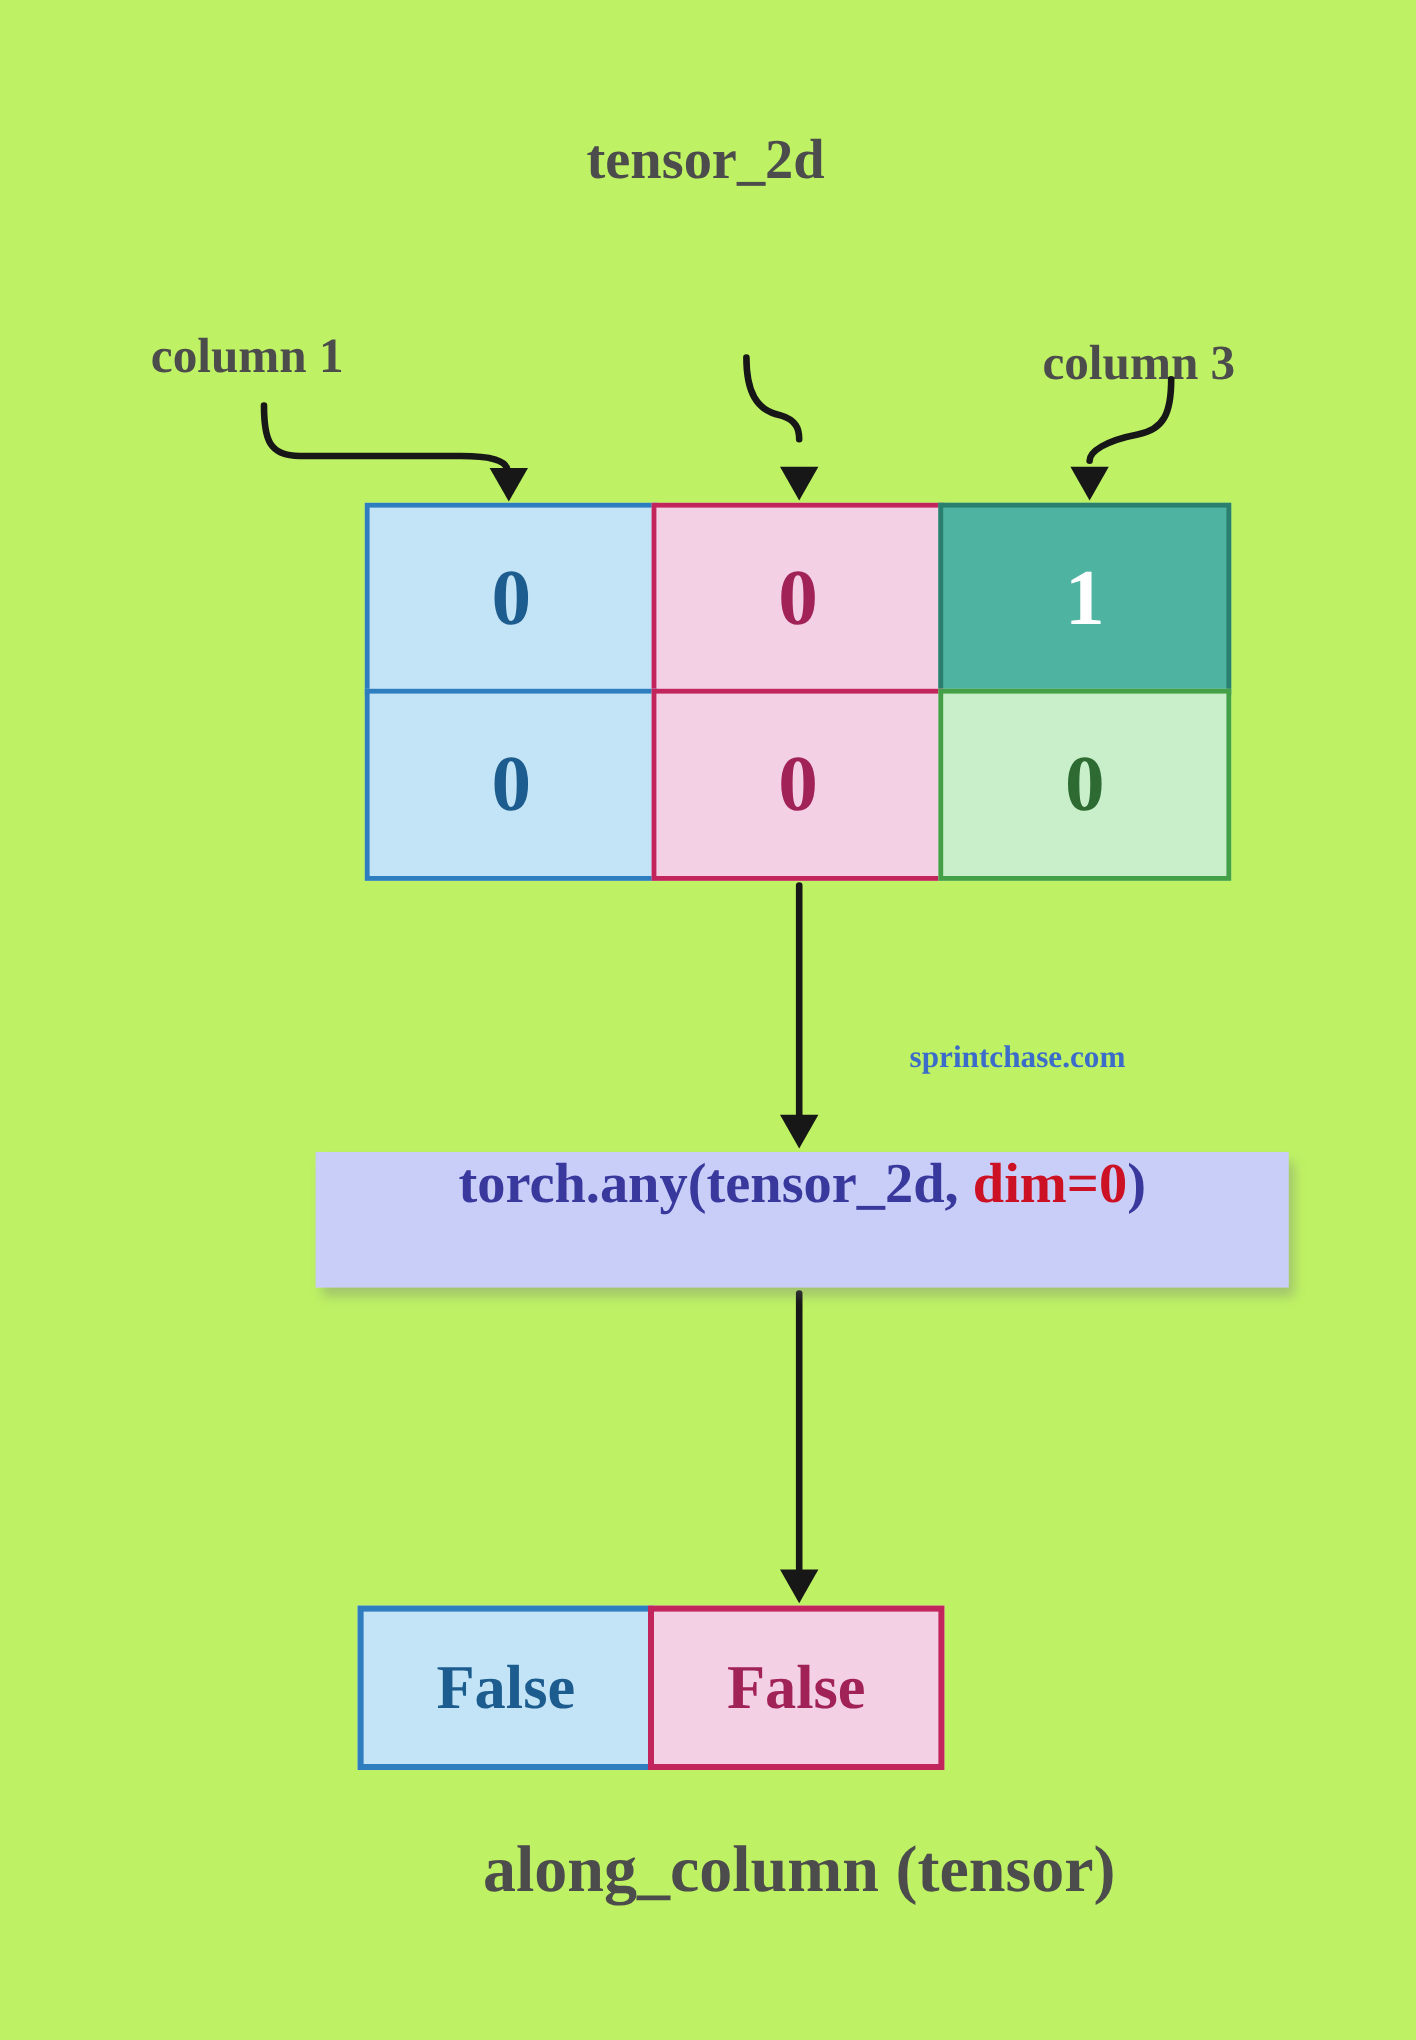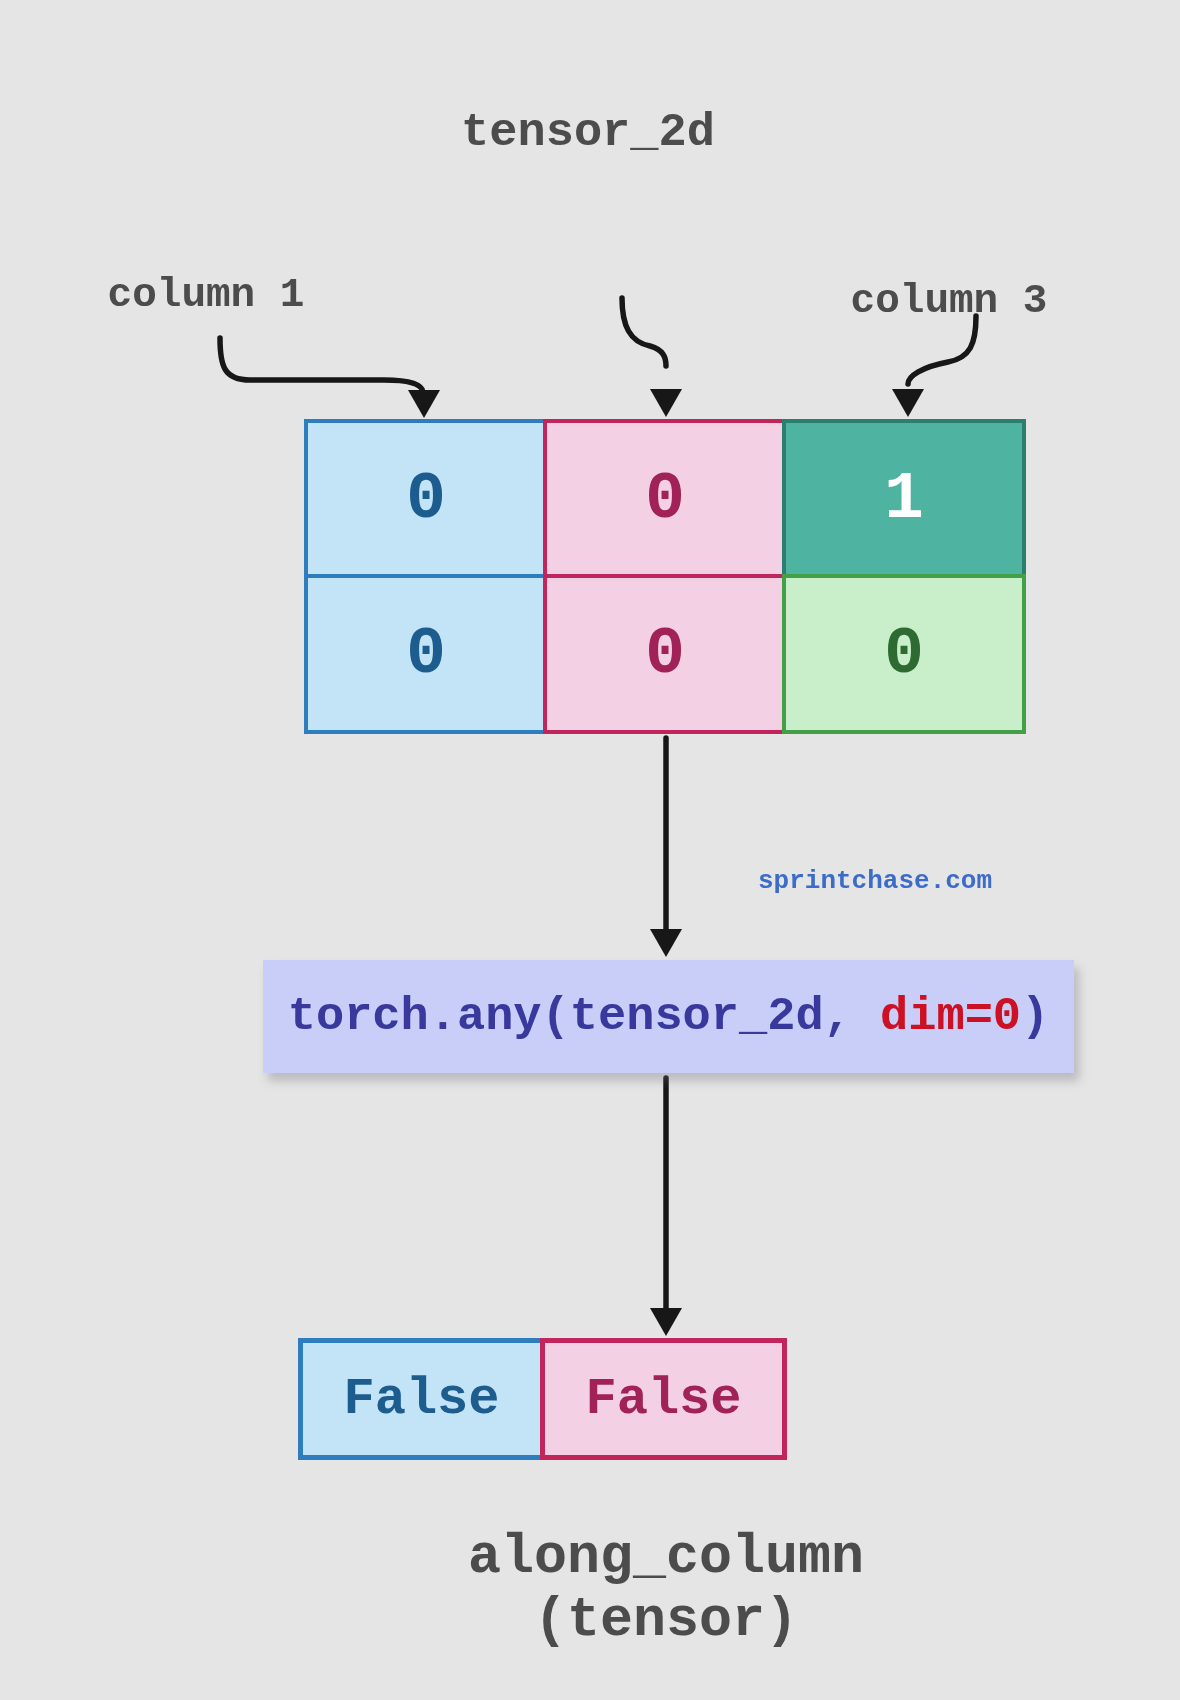--- a/index.html
+++ b/index.html
@@ -1,42 +1,42 @@
 <!DOCTYPE html>
 <html><head>
 <meta charset="utf-8">
 <style>
   html,body{margin:0;padding:0;background:#ffffff;}
   .canvas{
-    position:relative;width:1180px;height:1700px;background:#e5e5e5;overflow:hidden;
-    font-family:Liberation Mono, monospace;
+    position:relative;width:1180px;height:1700px;background:#bef264;overflow:hidden;
+    font-family:Liberation Serif, serif;
   }
   .abs{position:absolute;}
   .gray-label{color:#4c4c4c;font-weight:600;text-align:center;}
   .title{font-size:47px;}
   .col-label{font-size:41px;}
   .bottom-label{font-size:55px;}
 
   .cell{
     position:absolute;box-sizing:border-box;display:flex;align-items:center;justify-content:center;
     font-weight:700;
   }
   .tensor-cell{width:244px;height:160px;border:4px solid;font-size:66px;}
-  .result-cell{width:247px;height:122px;border:5px solid;font-size:52px;}
+  .result-cell{width:247px;height:137px;border:5px solid;font-size:52px;}
 
   .c-blue {background:#c3e4f6;border-color:#2e7dbf;color:#1d5c8e;}
   .c-pink {background:#f4d0e4;border-color:#c2255c;color:#a02257;}
   .c-teal {background:#4eb3a0;border-color:#2b7f6e;color:#ffffff;}
   .c-green{background:#c9efca;border-color:#43a047;color:#2d6b33;}
 
   .watermark{font-size:26px;font-weight:600;color:#3c6cc9;text-align:right;}
 
   .code-box{
     position:absolute;left:263px;top:960px;width:811px;height:113px;
-    background:#c9cef8;display:flex;align-items:center;justify-content:center;
+    background:#c9cef8;display:flex;align-items:flex-start;justify-content:center;
     box-shadow:5px 8px 9px rgba(110,110,125,0.35);
     font-size:47px;font-weight:600;color:#39399d;white-space:pre;
   }
   .code-box .hl{color:#cd1124;}
 
   svg.arrows{position:absolute;left:0;top:0;pointer-events:none;}
   .arrow-stroke{fill:none;stroke:#171717;stroke-width:5.5;stroke-linecap:round;}
   .arrow-head{fill:#171717;stroke:none;}
 </style>
 </head>

